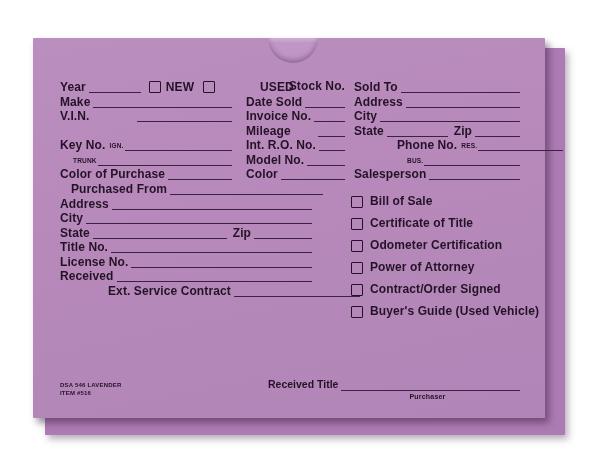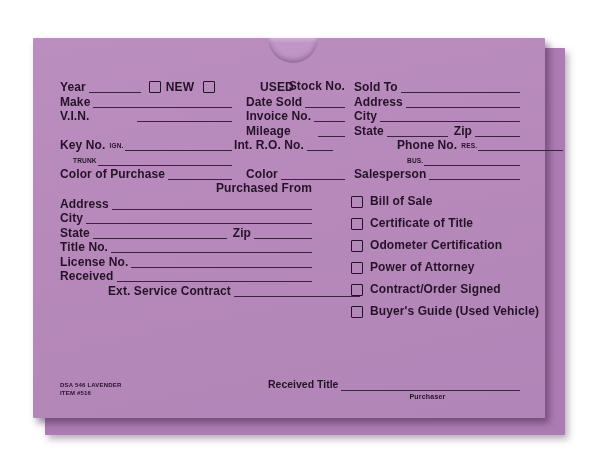--- a/index.html
+++ b/index.html
@@ -99,21 +99,21 @@
   <div class="row" style="left:40px;top:115.5px;width:159px;">
     <span class="sub" style="margin-left:0;">TRUNK</span>
     <span class="wline" style="margin-left:1px;"></span>
   </div>
 
   <div class="row" style="left:27px;top:130px;width:172px;">
     <span class="lbl">Color of Purchase</span>
     <span class="wline"></span>
   </div>
 
-  <div class="row" style="left:27px;top:145px;width:252px;flex-direction:column;">
+  <div class="row" style="left:38px;top:145px;width:252px;">
     <span class="lbl">Purchased From</span>
     <span class="wline"></span>
   </div>
 
   <div class="row" style="left:27px;top:159.5px;width:252px;">
     <span class="lbl">Address</span>
     <span class="wline"></span>
   </div>
 
   <div class="row" style="left:27px;top:174px;width:252px;">
@@ -157,22 +157,26 @@
     <span class="wline"></span>
   </div>
   <div class="row" style="left:213px;top:72px;width:99px;">
     <span class="lbl">Invoice No.</span>
     <span class="wline"></span>
   </div>
   <div class="row" style="left:213px;top:86.5px;width:99px;gap:24px;">
     <span class="lbl">Mileage</span>
     <span class="wline"></span>
   </div>
-  <div class="row" style="left:201px;top:101px;width:99px;">
+  <div class="row" style="left:213px;top:101px;width:99px;">
     <span class="lbl">Int. R.O. No.</span>
+    <span class="wline"></span>
+  </div>
+  <div class="row" style="left:213px;top:115.5px;width:99px;">
+    <span class="lbl">Model No.</span>
     <span class="wline"></span>
   </div>
   <div class="row" style="left:213px;top:130px;width:99px;">
     <span class="lbl">Color</span>
     <span class="wline"></span>
   </div>
 
   <div class="row" style="left:321px;top:43px;width:166px;">
     <span class="lbl">Sold To</span>
     <span class="wline"></span>

